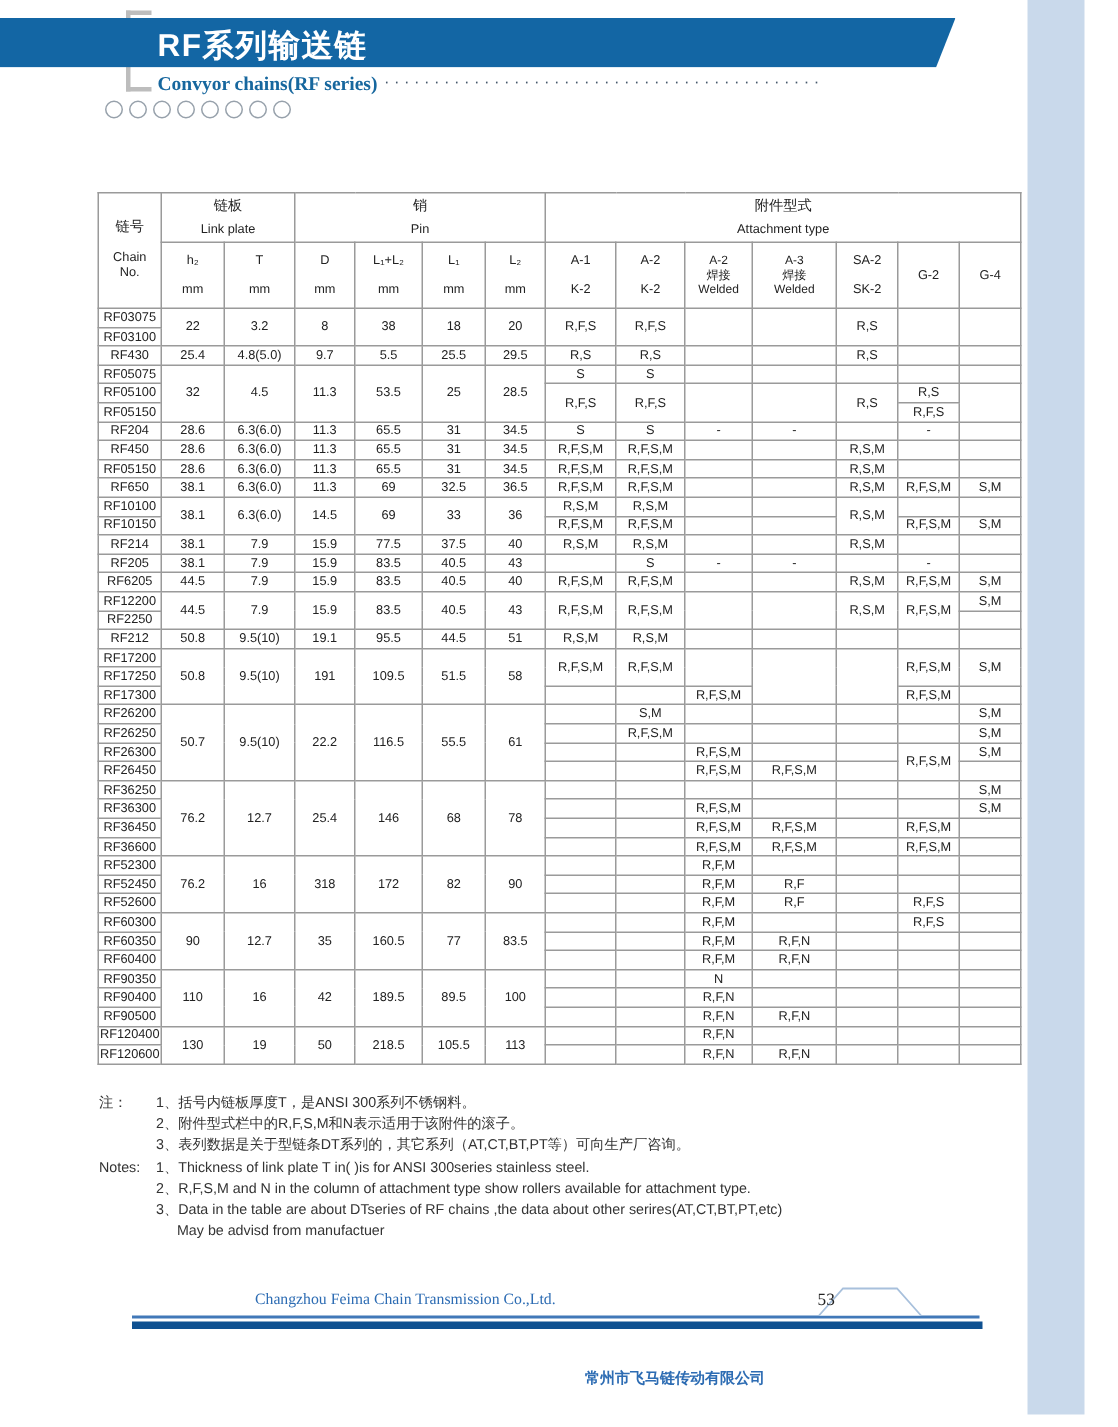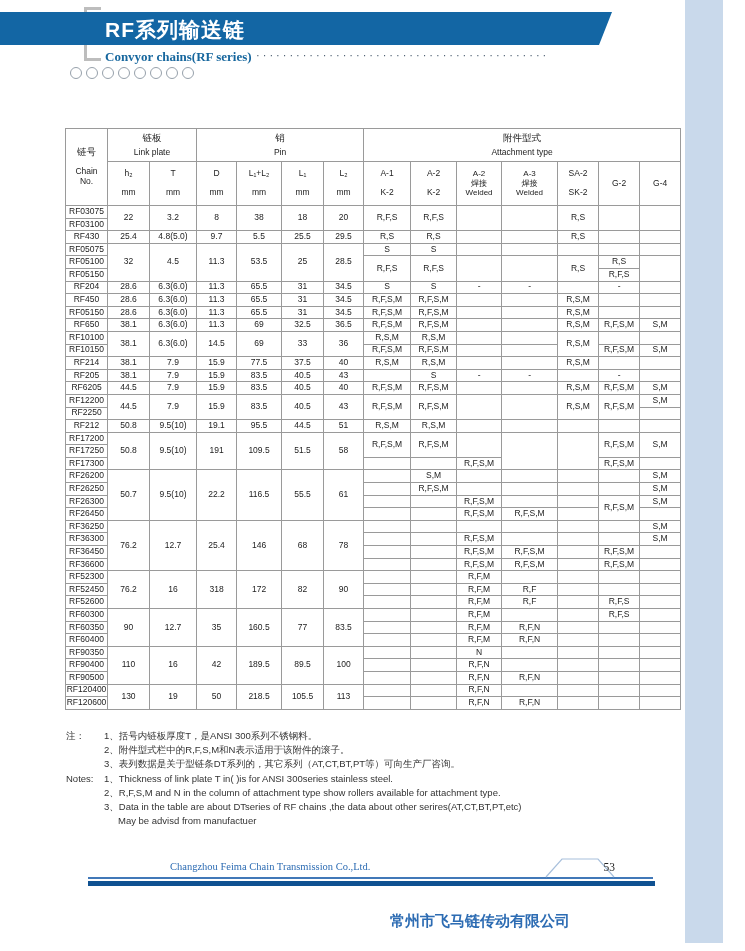--- a/index.html
+++ b/index.html
@@ -5,21 +5,21 @@
   html,body{margin:0;padding:0;background:#fff;}
   .page{position:relative;width:745px;height:951px;background:#ffffff;overflow:hidden;
         font-family:"Liberation Sans",sans-serif;color:#222;}
   
   .side-bar{position:absolute;left:685px;top:0;width:38px;height:943px;background:#c9d9eb;}
   
   .bracket{position:absolute;left:84px;top:7px;width:14px;height:48px;
            border-left:3px solid #bdbdbd;border-top:3px solid #bdbdbd;border-bottom:3px solid #bdbdbd;z-index:0;}
   
   .banner{position:absolute;left:0;top:12px;width:612px;height:33px;background:#1366a4;z-index:1;
-          clip-path:polygon(0 0,100% 0,calc(100% - 13px) 100%,0 100%);}
+          clip-path:polygon(0 0,100% 0,calc(100% - 13px) 100%,0 100%);padding-left:25px;}
   .banner .title{position:absolute;left:105px;top:4px;font-size:21px;font-weight:bold;color:#fff;letter-spacing:1px;}
   
   .logo-band{position:absolute;left:607px;top:12px;width:116px;height:33px;background:#e8820c;z-index:2;
              clip-path:polygon(15px 0,100% 0,100% 100%,3px 100%);}
   .logo-band .logo-text{position:absolute;left:24px;top:4px;font-family:"DejaVu Serif",serif;font-style:italic;
              font-weight:bold;font-size:20px;color:#fff;letter-spacing:3px;}
   
   .subtitle-row{position:absolute;left:105px;top:47px;white-space:nowrap;z-index:1;}
   .subtitle-row .sub{font-family:"Liberation Serif",serif;font-size:13px;color:#17679e;font-weight:bold;}
   .subtitle-row .dots{font-size:11px;color:#46586b;letter-spacing:3px;vertical-align:2px;}
@@ -39,26 +39,26 @@
   th.sub3 .l{font-size:8px;line-height:1.2;}
   table.spec tbody td{height:11.6px;}
   
   .notes{position:absolute;left:66px;top:729px;font-size:9.5px;line-height:14.2px;color:#333;}
   .nrow{display:flex;}
   .nlabel{width:38px;flex:none;}
   .nlines div{white-space:nowrap;}
   .indent{padding-left:14px;}
   
   .footer-en{position:absolute;left:170px;top:861px;font-family:"Liberation Serif",serif;font-size:10.5px;color:#2d6cb3;}
-  .footer-cn{position:absolute;left:390px;top:912px;font-size:15px;font-weight:bold;color:#2d6cb3;}
+  .footer-cn{position:absolute;left:390px;top:912px;font-size:10px;font-weight:bold;color:#2d6cb3;}
   .fline1{position:absolute;left:88px;top:877px;width:565px;height:1.5px;background:#4178b8;}
   .fline2{position:absolute;left:88px;top:881px;width:567px;height:5px;background:#0f5191;}
   .pagenum-wrap{position:absolute;left:545px;top:858px;width:70px;height:20px;z-index:3;}
   .pagenum-wrap svg{position:absolute;left:0;top:0;}
-  .pagenum{position:absolute;left:0;top:3px;width:70px;text-align:right;
+  .pagenum{position:absolute;left:0;top:3px;width:70px;text-align:left;
            font-family:"Liberation Serif",serif;font-size:11.5px;color:#222;}
 </style>
 </head>
 <body>
 
 <div class="page">
 
   <div class="side-bar"></div>
   <div class="bracket"></div>
 

